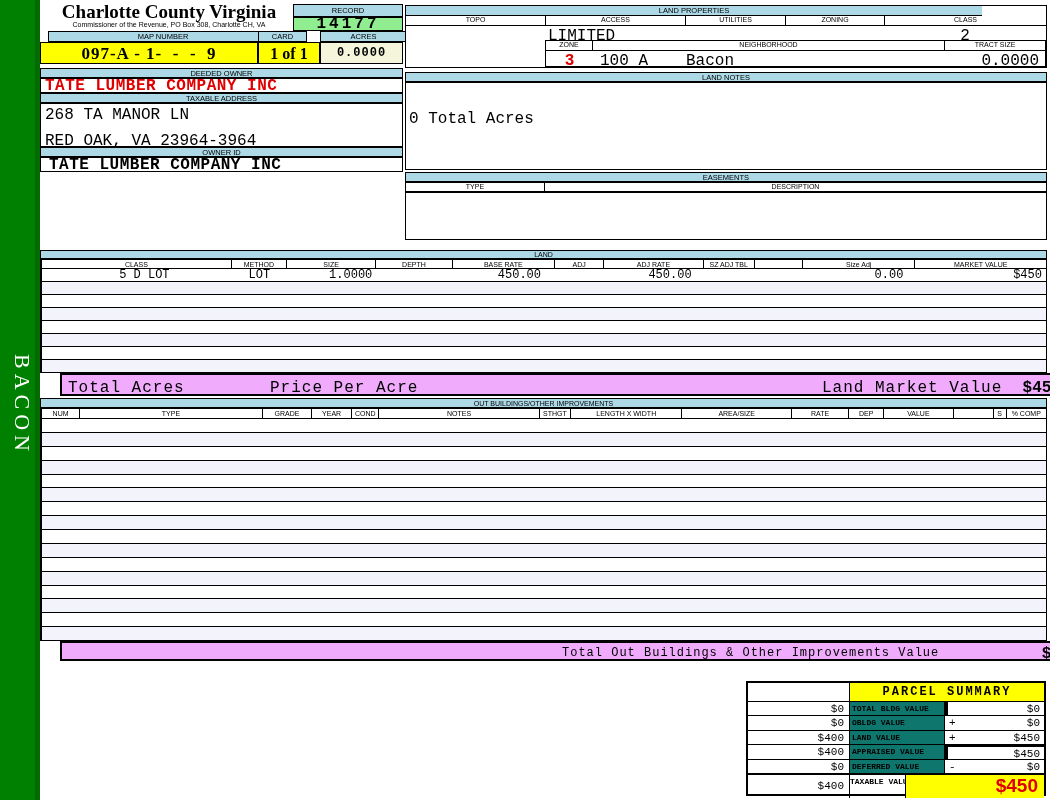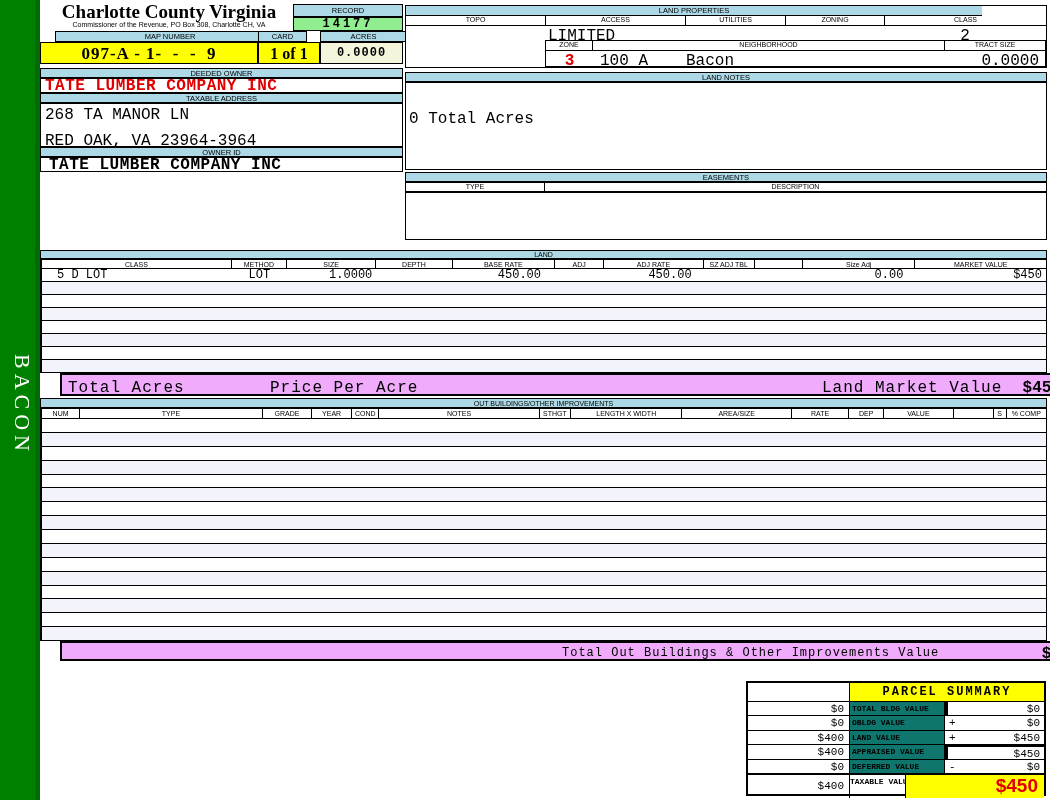--- a/index.html
+++ b/index.html
@@ -20,21 +20,21 @@
   .mono12{font-family:"Liberation Mono",monospace;font-size:12px;white-space:pre;}
   .mono11{font-family:"Liberation Mono",monospace;font-size:11px;white-space:pre;}
   .b{font-weight:bold;}
   .red{color:#e00000;}
   .box{border:1px solid #000;background:#fff;}
   
   .county-title{left:42px;top:1px;width:254px;text-align:center;
                 font-family:"Liberation Serif",serif;font-size:19px;font-weight:bold;}
   .county-sub{left:42px;top:21px;width:254px;text-align:center;font-size:7px;white-space:nowrap;}
   .record-val{background:#90ee90;border:1px solid #000;text-align:center;
-              font-family:"Liberation Mono",monospace;font-size:12px;font-weight:bold;letter-spacing:3px;line-height:13px;}
+              font-family:"Liberation Mono",monospace;font-size:16px;font-weight:bold;letter-spacing:3px;line-height:13px;}
   .yellow-val{background:#ffff00;border:1px solid #000;text-align:center;
               font-family:"Liberation Serif",serif;font-weight:bold;}
   .cream-val{background:#f5f5dc;border:1px solid #000;text-align:center;
              font-family:"Liberation Mono",monospace;font-size:12px;font-weight:bold;letter-spacing:1px;line-height:21px;}
   
   .cols-row{display:flex;background:#fff;border:1px solid #000;border-left-width:2px;}
   .cols-row>div{border-right:1px solid #000;font-size:7px;line-height:9px;text-align:center;
                 white-space:nowrap;overflow:hidden;box-sizing:border-box;}
   .cols-row>div:last-child{border-right:none;}
   .data-row{display:flex;background:#fff;border:1px solid #000;border-top:none;border-left-width:2px;}
@@ -88,21 +88,21 @@
   <div class="abs sidebar">
     <div class="abs district">BACON</div>
   </div>
 
   <div class="abs county-title">Charlotte County Virginia</div>
   <div class="abs county-sub">Commissioner of the Revenue, PO Box 308, Charlotte CH, VA</div>
 
   <div class="abs hdr" style="left:293px;top:4px;width:110px;height:13px;line-height:12px;">RECORD</div>
   <div class="abs record-val" style="left:293px;top:17px;width:110px;height:14px;">14177</div>
 
-  <div class="abs hdr" style="left:55px;top:31px;width:230px;height:11px;">MAP NUMBER</div>
+  <div class="abs hdr" style="left:48px;top:31px;width:230px;height:11px;">MAP NUMBER</div>
   <div class="abs hdr" style="left:258px;top:31px;width:49px;height:11px;">CARD</div>
   <div class="abs hdr" style="left:320px;top:31px;width:87px;height:11px;">ACRES</div>
   <div class="abs yellow-val" style="left:40px;top:42px;width:218px;height:22px;font-size:17px;line-height:21px;letter-spacing:1px;white-space:pre;">097-A - 1-  -  -  9</div>
   <div class="abs yellow-val" style="left:258px;top:42px;width:62px;height:22px;font-size:16px;line-height:21px;">1 of 1</div>
   <div class="abs cream-val" style="left:320px;top:42px;width:83px;height:22px;">0.0000</div>
 
   <div class="abs hdr" style="left:40px;top:68px;width:363px;height:10px;">DEEDED OWNER</div>
   <div class="abs box mono b red" style="left:40px;top:78px;width:363px;height:15px;line-height:14px;padding-left:4px;letter-spacing:0.5px;">TATE LUMBER COMPANY INC</div>
   <div class="abs hdr" style="left:40px;top:93px;width:363px;height:10px;">TAXABLE ADDRESS</div>
   <div class="abs box" style="left:40px;top:103px;width:363px;height:44px;">
@@ -150,21 +150,21 @@
     <div>DEPTH</div>
     <div>BASE RATE</div>
     <div>ADJ</div>
     <div>ADJ RATE</div>
     <div>SZ ADJ TBL</div>
     <div></div>
     <div>Size Adj</div>
     <div>MARKET VALUE</div>
   </div>
   <div class="abs data-row land-w mono12" style="left:40px;top:269px;width:1007px;height:13px;line-height:12px;">
-    <div style="padding-left:15px;">5 D LOT</div>
+    <div style="padding-left:15px;text-align:center;">5 D LOT</div>
     <div style="text-align:center;">LOT</div>
     <div style="text-align:right;padding-right:4px;">1.0000</div>
     <div></div>
     <div style="text-align:right;padding-right:14px;">450.00</div>
     <div></div>
     <div style="text-align:right;padding-right:12px;">450.00</div>
     <div></div>
     <div></div>
     <div style="text-align:right;padding-right:12px;">0.00</div>
     <div style="text-align:right;padding-right:4px;">$450</div>

